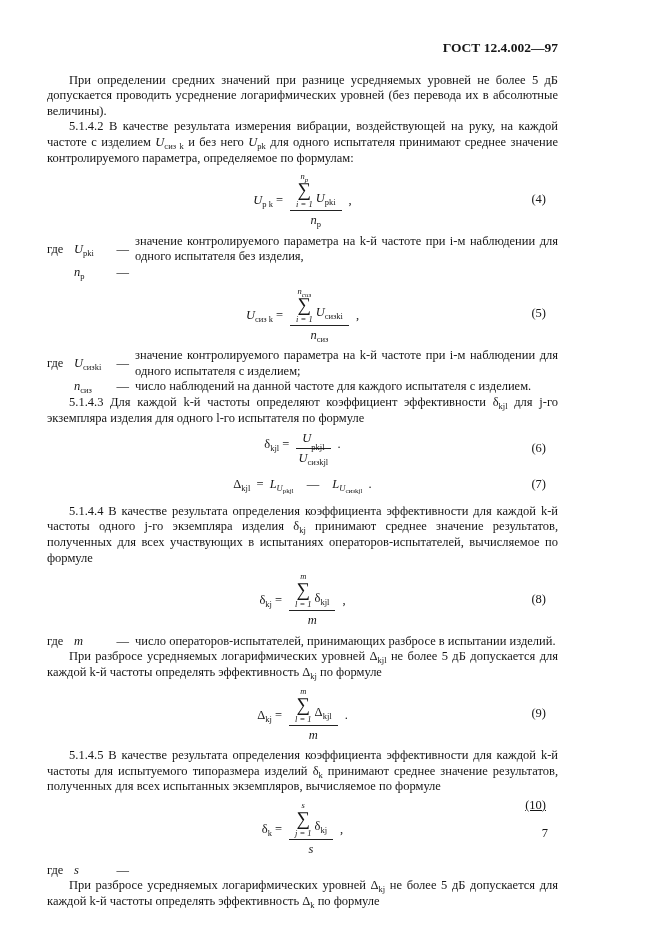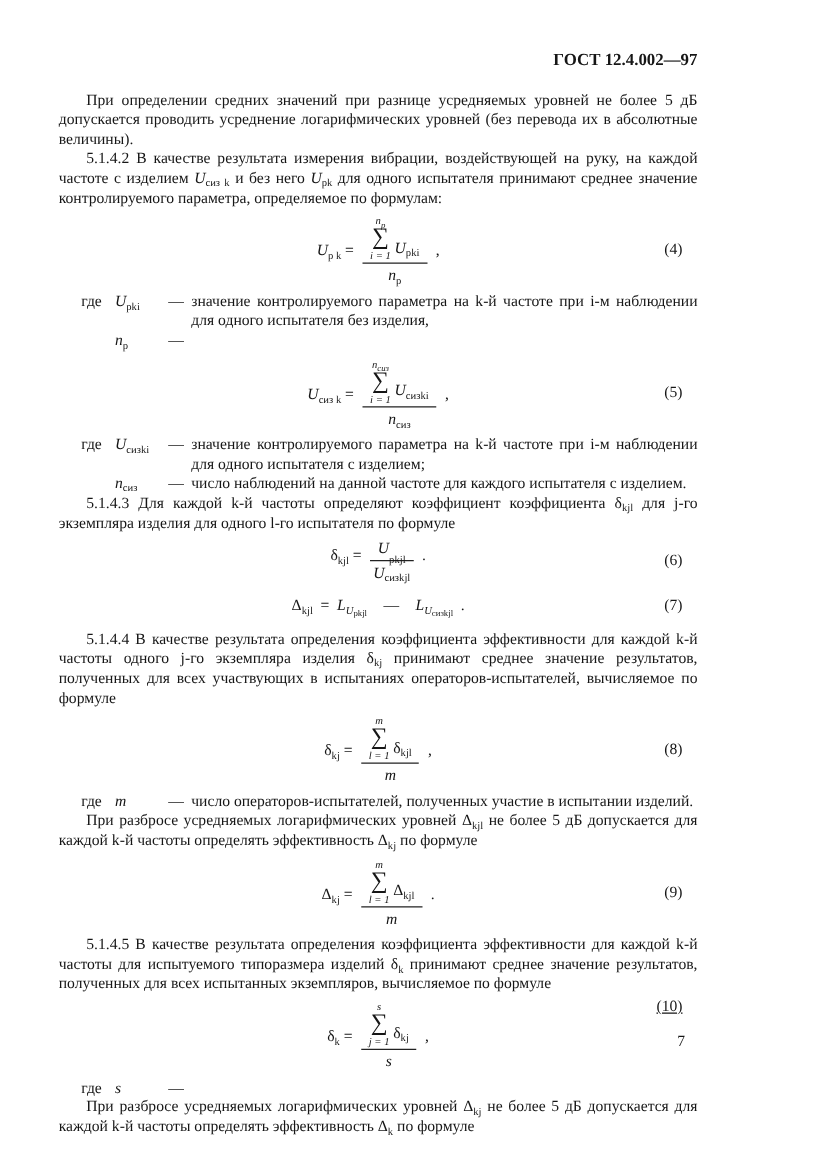--- a/index.html
+++ b/index.html
@@ -9,21 +9,21 @@
     padding:40px 48px 0 47px; color:#161616;
     font-family:"Liberation Serif", serif; font-size:12.5px; line-height:15.6px;
   }
   .doc-header { text-align:right; font-weight:bold; font-size:13.5px; margin-bottom:17px; }
   .p { text-align:justify; text-indent:22px; }
   .vi { font-style:italic; }
   sub { font-size:8.5px; vertical-align:-3px; line-height:0; }
   sub sub { font-size:7px; vertical-align:-2px; }
   
   .defrow { display:flex; }
-  .def-label { flex:0 0 88px; display:flex; align-items:flex-start;margin-left:18px; }
+  .def-label { flex:0 0 88px; display:flex; align-items:center; }
   .def-lead { flex:0 0 27px; }
   .def-var { flex:1; }
   .def-dash { padding:0 6px 0 2px; }
   .def-text { flex:1; text-align:justify; }
   
   .formula { position:relative; text-align:center; margin:5px 0; }
   .f-inline { display:inline-flex; align-items:flex-start; }
   .frac { display:inline-flex; flex-direction:column; align-items:center; margin:0 4px; }
   .f-top { display:inline-flex; align-items:flex-end; border-bottom:1px solid #222; padding:0 6px 1px; }
   .sum { display:inline-flex; flex-direction:column; align-items:center; }
@@ -119,21 +119,21 @@
   </div>
   <div class="defrow">
     <span class="def-label">
         <span class="def-lead"></span>
         <span class="def-var"><span class="vi">n</span><sub>сиз</sub></span>
         <span class="def-dash">—</span>
       </span>
     <span class="def-text">число наблюдений на данной частоте для каждого испытателя с изделием.</span>
   </div>
 
-  <p class="p"><span>5.1.4.3 Для каждой k-й частоты определяют коэффициент коэффициента </span><span>δ</span><sub>kjl</sub><span>  для j-го экземпляра изделия для одного l-го испытателя по формуле</span></p>
+  <p class="p"><span>5.1.4.3 Для каждой k-й частоты определяют коэффициент эффективности </span><span>δ</span><sub>kjl</sub><span>  для j-го экземпляра изделия для одного l-го испытателя по формуле</span></p>
 
   <div class="formula shallow">
     <span class="f-inline">
       <span class="f-side"><span>δ</span><sub>kjl</sub><span class="f-eq">=</span></span>
       <span class="frac">
         <span class="f-top">
             <span class="vi">U</span>
             <sub>рkjl</sub>
           </span>
         <span class="f-den"><span class="vi">U</span><sub>сизkjl</sub></span>
@@ -174,21 +174,21 @@
     </span>
     <span class="f-label">(8)</span>
   </div>
 
   <div class="defrow">
     <span class="def-label">
         <span class="def-lead">где</span>
         <span class="def-var"><span class="vi">m</span><sub></sub></span>
         <span class="def-dash">—</span>
       </span>
-    <span class="def-text">число операторов-испытателей, полученных участие в испытании изделий.</span>
+    <span class="def-text">число операторов-испытателей, принимающих разбросе в испытании изделий.</span>
   </div>
 
   <p class="p"><span>При разбросе усредняемых логарифмических уровней </span><span>Δ</span><sub>kjl</sub><span>  не более 5 дБ допускается для каждой k-й частоты определять эффективность </span><span>Δ</span><sub>kj</sub><span> по формуле</span></p>
 
   <div class="formula deep">
     <span class="f-inline">
       <span class="f-side"><span>Δ</span><sub>kj</sub><span class="f-eq">=</span></span>
       <span class="frac">
         <span class="f-top">
           <span class="sum">

